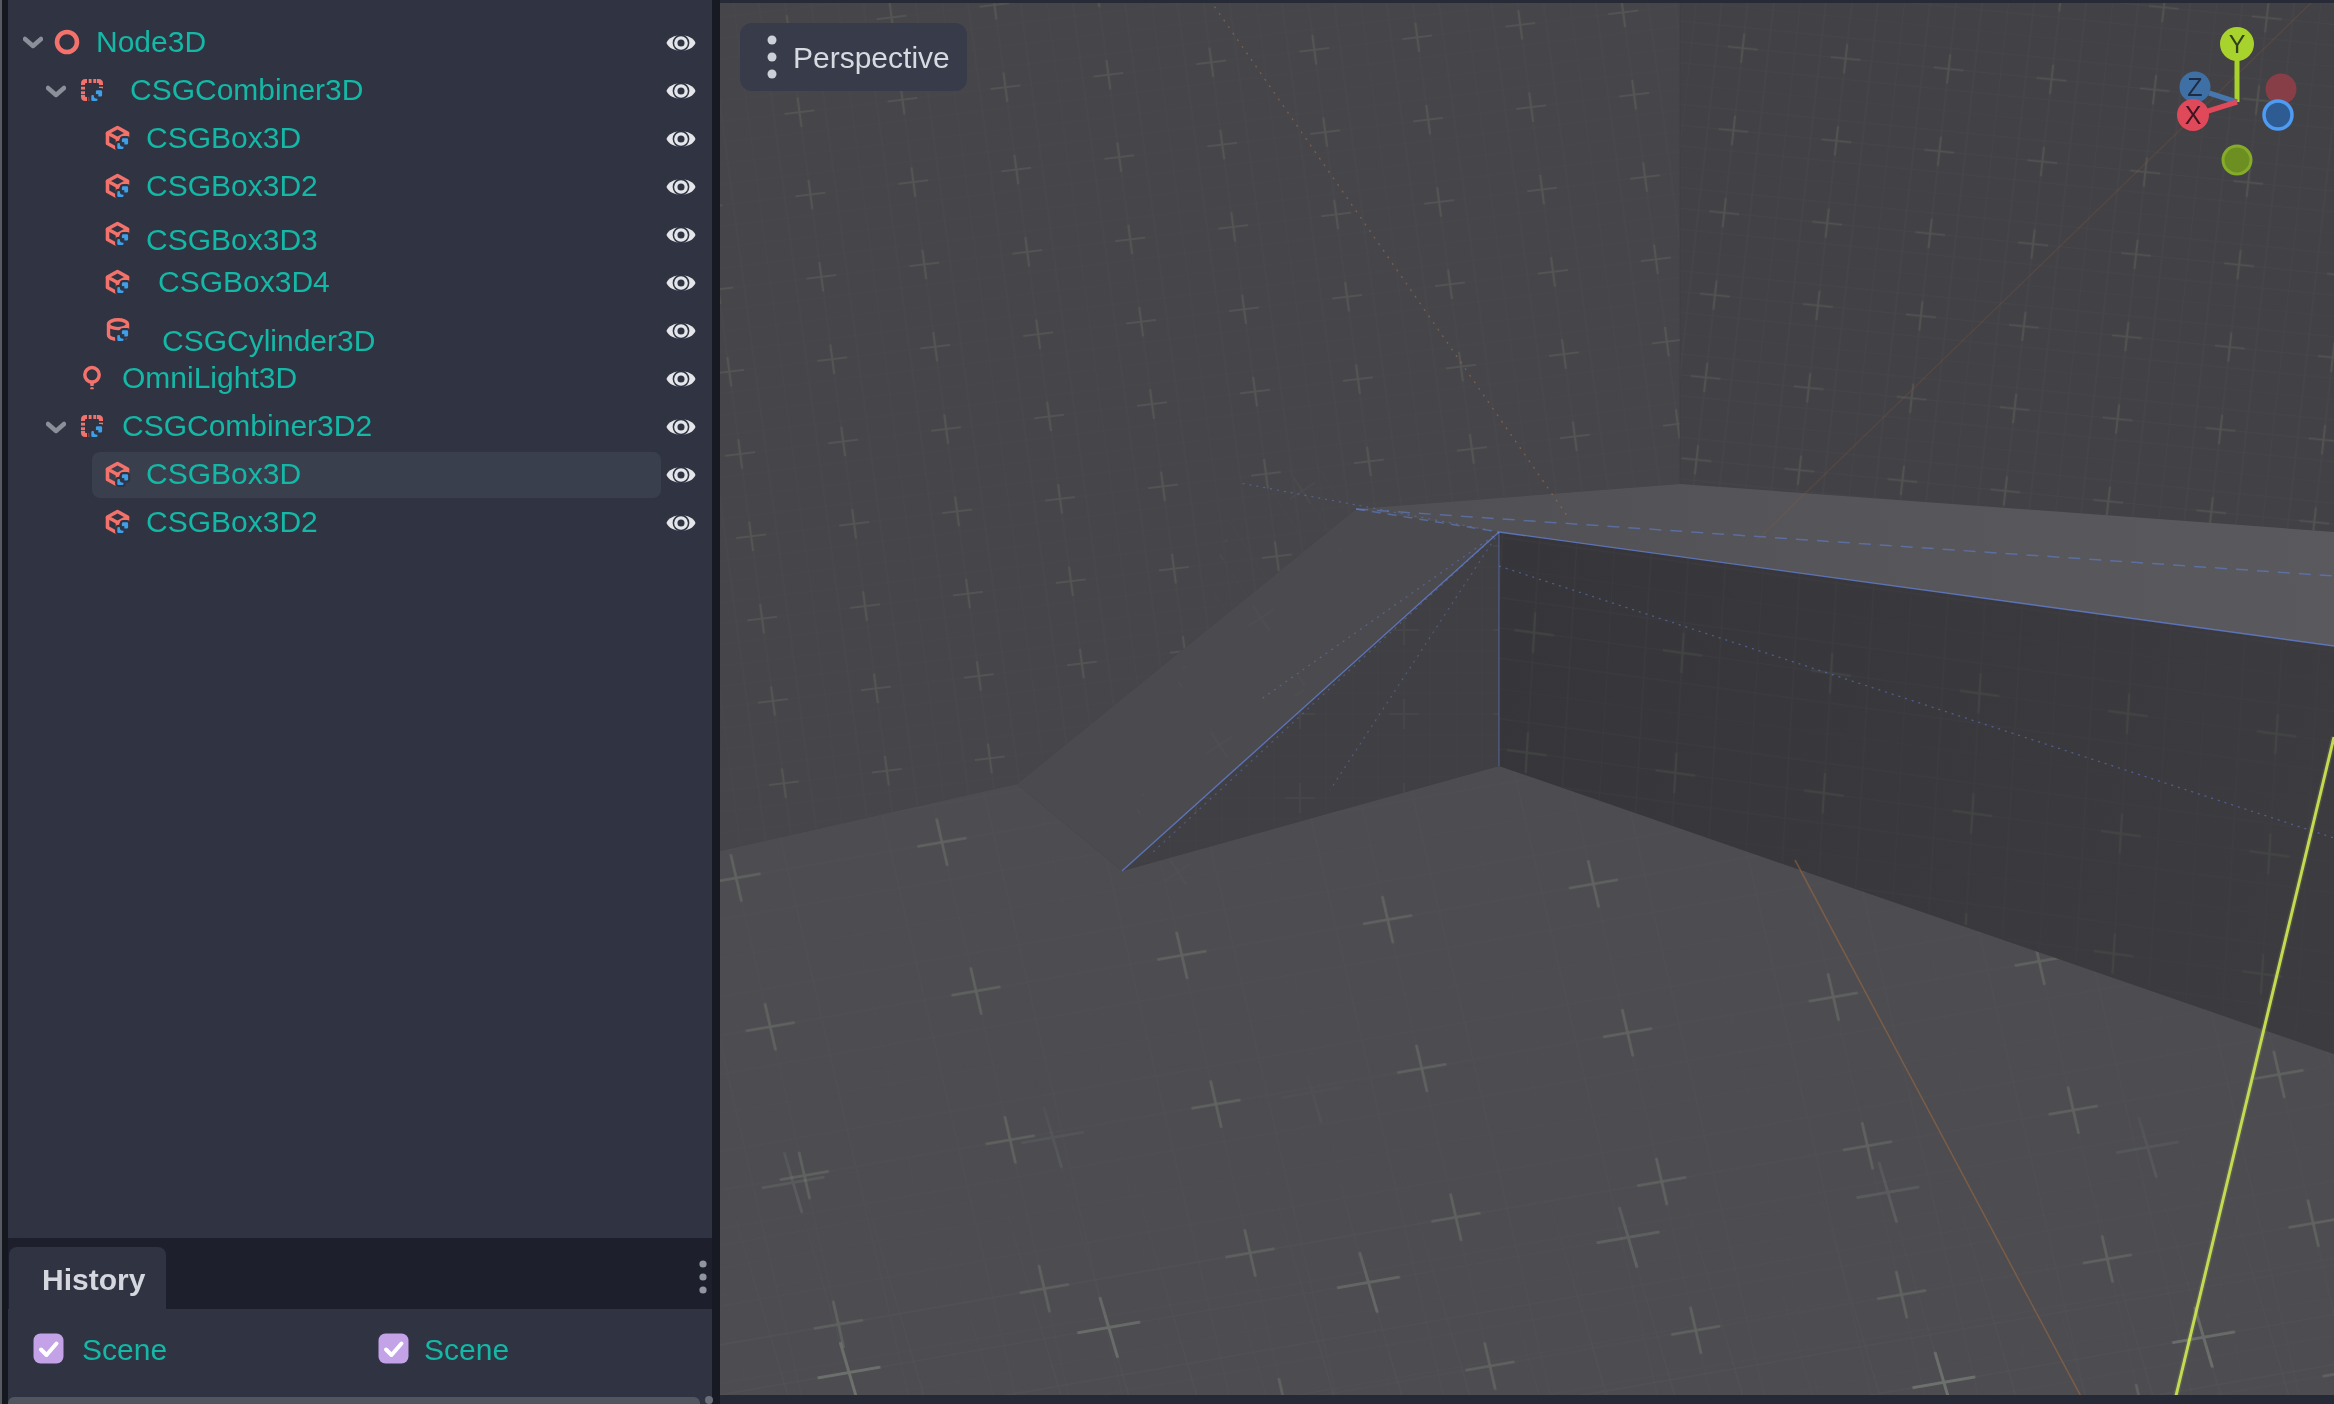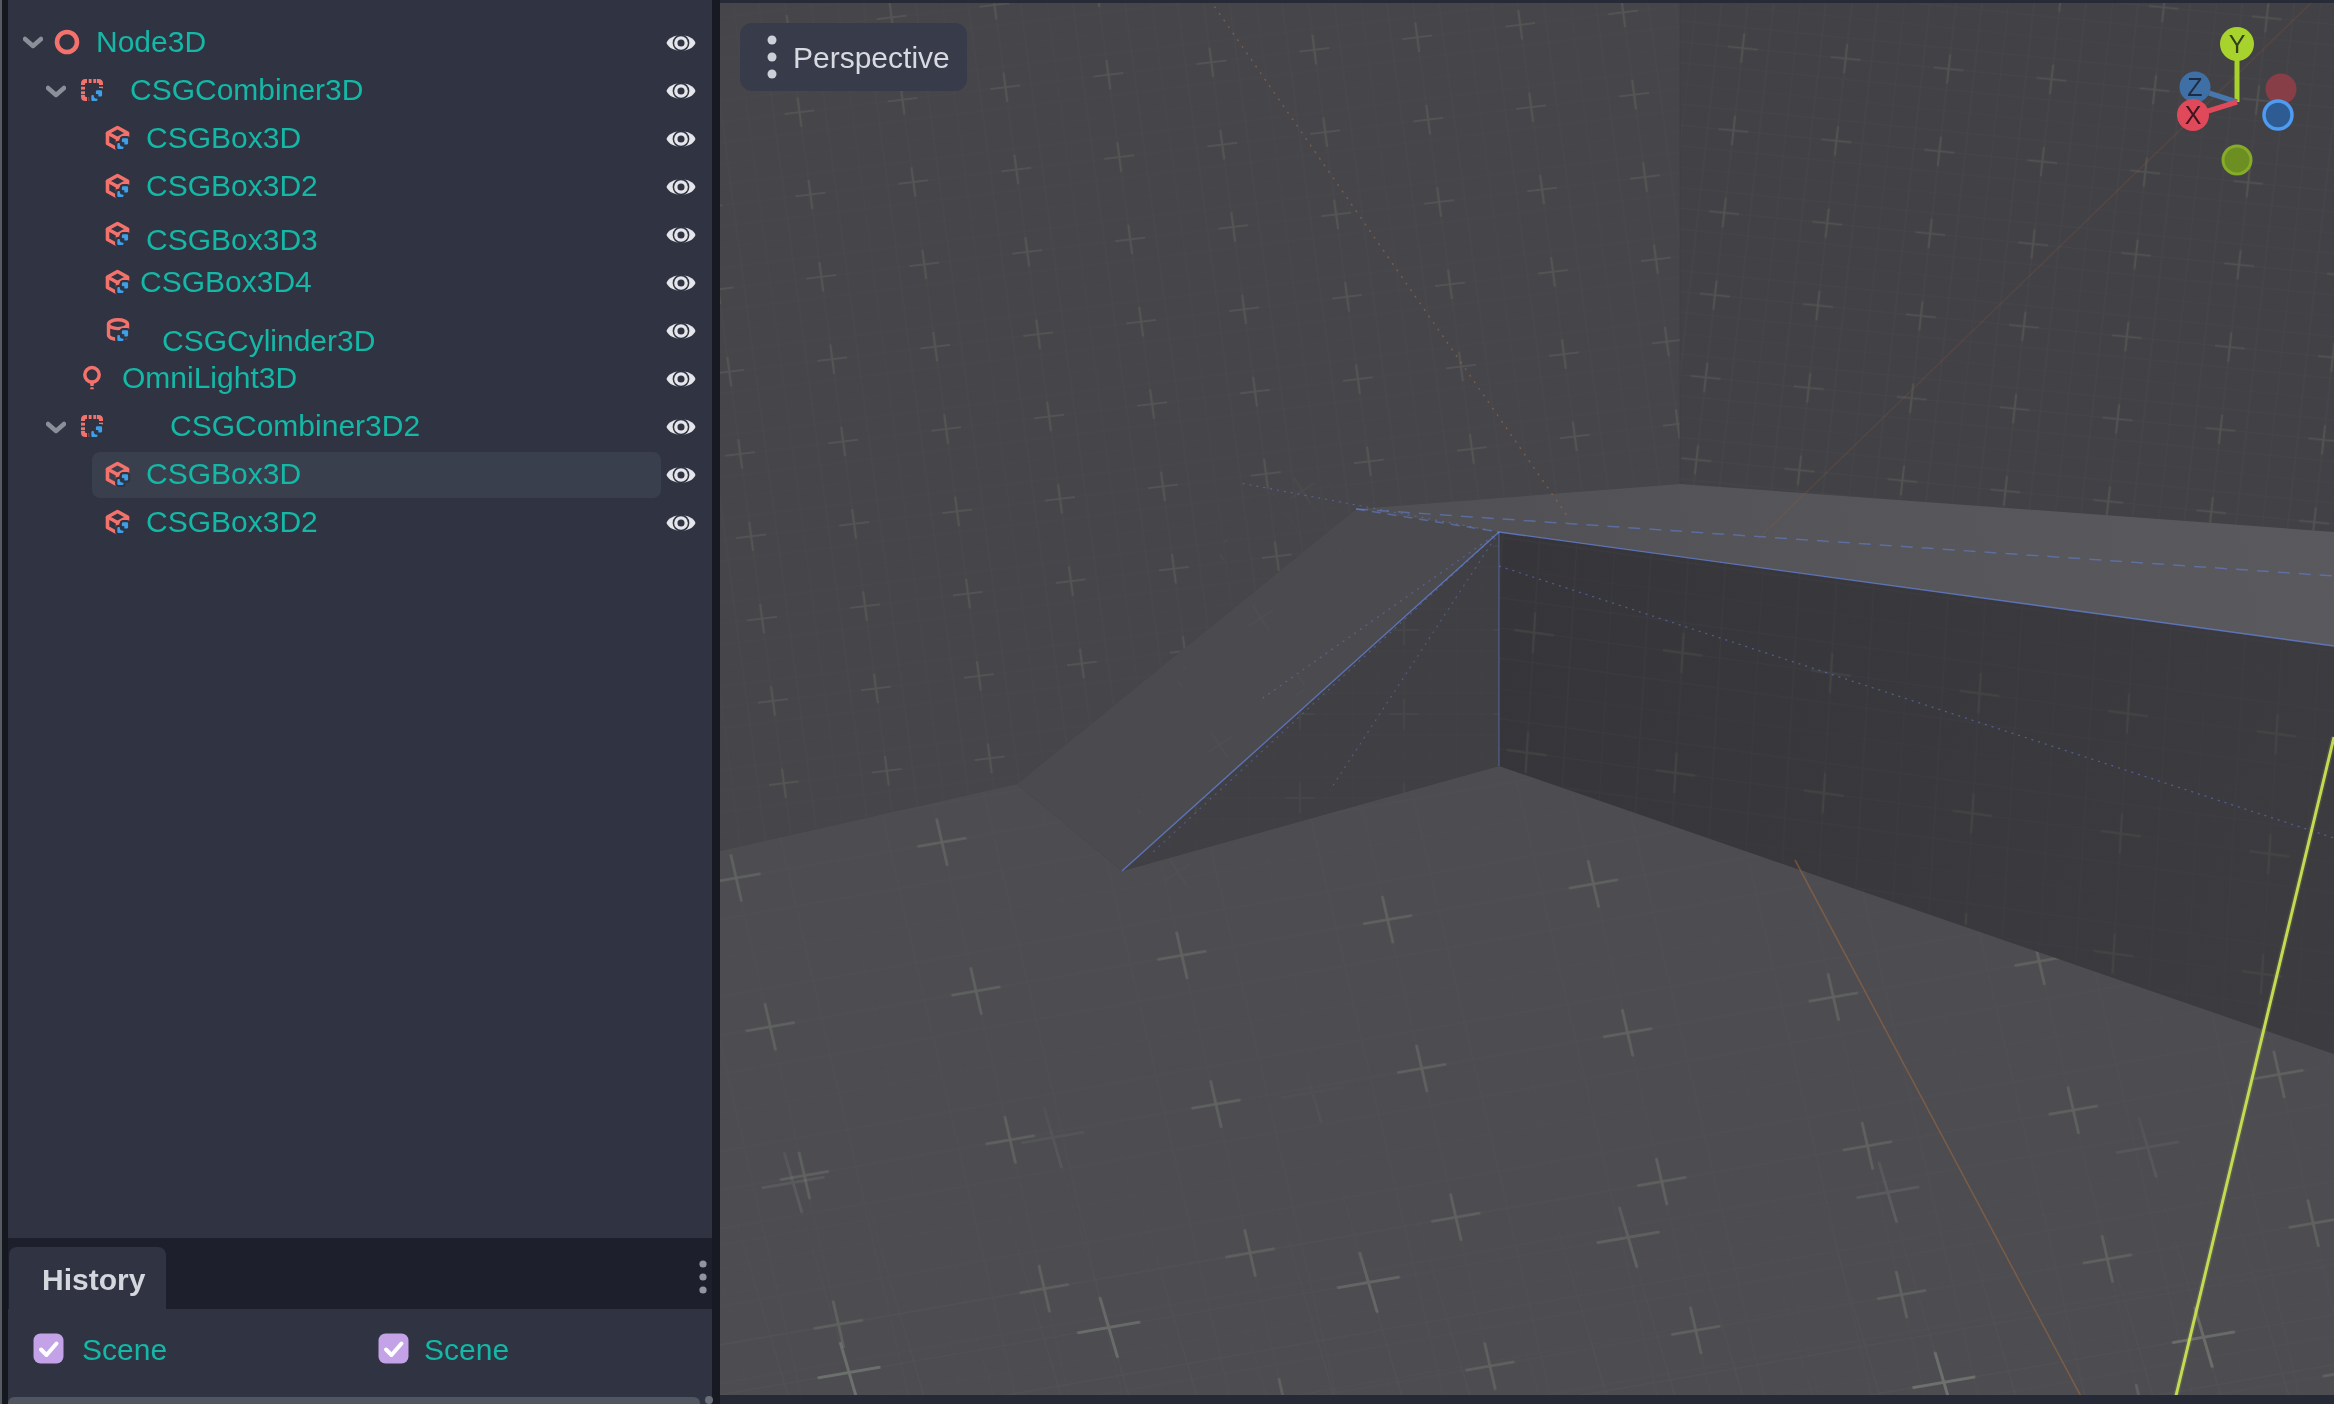--- a/index.html
+++ b/index.html
@@ -144,21 +144,21 @@
     <use href="#ic-box"></use>
   </svg>
 <div class="abs lbl" style="left:146px;top:216px;line-height:48px;">CSGBox3D3</div>
 <svg class="abs" style="left:666px;top:223px" width="30" height="24">
     <use href="#ic-eye"></use>
   </svg>
 
 <svg class="abs" style="left:105px;top:269px" width="26" height="26">
     <use href="#ic-box"></use>
   </svg>
-<div class="abs lbl" style="left:140px;top:258px;line-height:48px;">CSGBox3D4</div>
+<div class="abs lbl" style="left:158px;top:258px;line-height:48px;">CSGBox3D4</div>
 <svg class="abs" style="left:666px;top:271px" width="30" height="24">
     <use href="#ic-eye"></use>
   </svg>
 
 <svg class="abs" style="left:105px;top:317px" width="26" height="26">
     <use href="#ic-cyl"></use>
   </svg>
 <div class="abs lbl" style="left:162px;top:306px;line-height:48px;margin-top:11px;">CSGCylinder3D</div>
 <svg class="abs" style="left:666px;top:319px" width="30" height="24">
     <use href="#ic-eye"></use>
@@ -171,21 +171,21 @@
 <svg class="abs" style="left:666px;top:367px" width="30" height="24">
     <use href="#ic-eye"></use>
   </svg>
 
 <svg class="abs" style="left:46px;top:420px" width="20" height="15">
     <use href="#chev"></use>
   </svg>
 <svg class="abs" style="left:79px;top:413px" width="26" height="26">
     <use href="#ic-comb"></use>
   </svg>
-<div class="abs lbl" style="left:122px;top:402px;line-height:48px;margin-left:48px;">CSGCombiner3D2</div>
+<div class="abs lbl" style="left:122px;top:402px;line-height:48px;">CSGCombiner3D2</div>
 <svg class="abs" style="left:666px;top:415px" width="30" height="24">
     <use href="#ic-eye"></use>
   </svg>
 
 <svg class="abs" style="left:105px;top:461px" width="26" height="26">
     <use href="#ic-box"></use>
   </svg>
 <div class="abs lbl" style="left:146px;top:450px;line-height:48px;">CSGBox3D</div>
 <svg class="abs" style="left:666px;top:463px" width="30" height="24">
     <use href="#ic-eye"></use>

